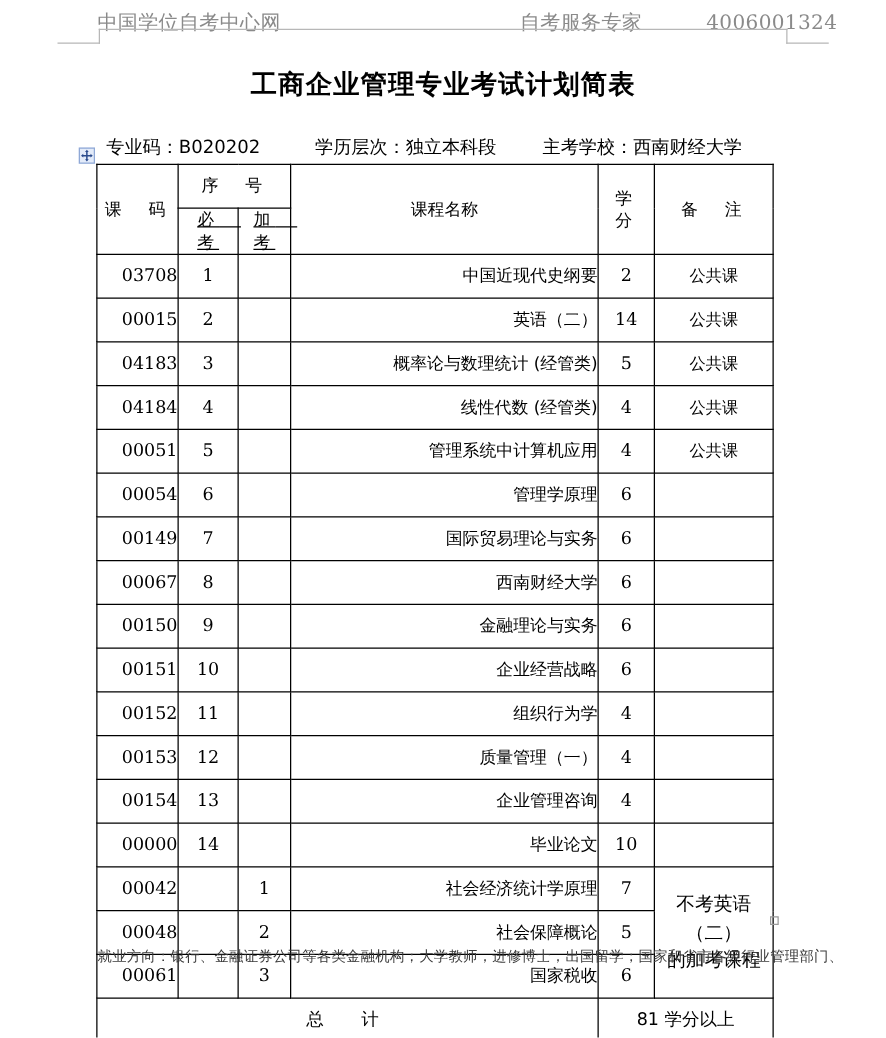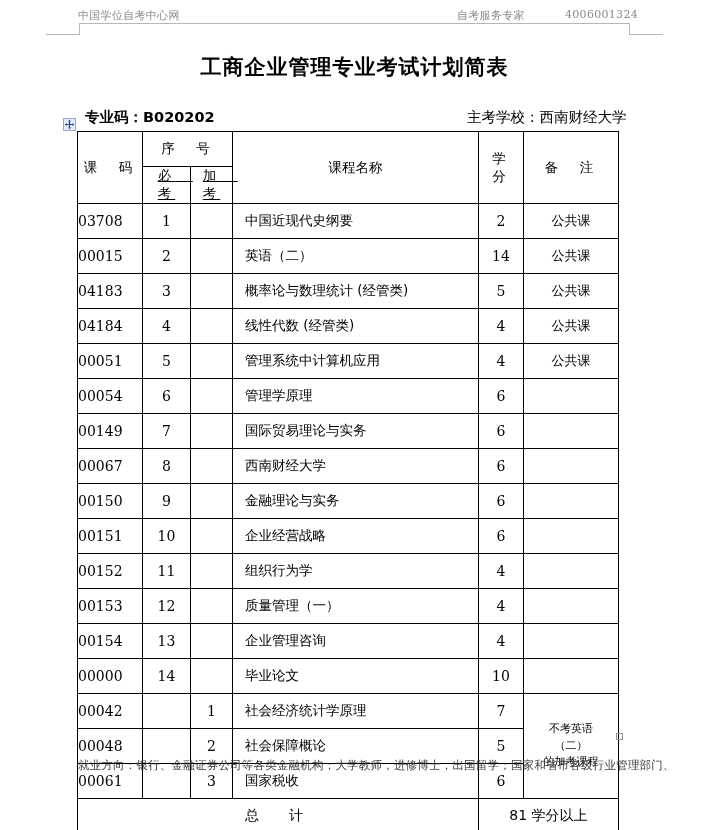--- a/index.html
+++ b/index.html
@@ -19,27 +19,27 @@
 
   
   #page-header {
     position: absolute;
     left: 0; top: 0;
     width: 709px;
     height: 42px;
   }
   .hdr-text {
     position: absolute;
-    font-size: 11px;
+    font-size: 16px;
     color: #8a8a8a;
     white-space: nowrap;
     letter-spacing: 0.3px;
   }
   #hdr-site   { left: 78px;  top: 8px; }
-  #hdr-slogan { left: 457px; top: 8px; }
+  #hdr-slogan { left: 416px; top: 8px; }
   #hdr-phone  { left: 565px; top: 8px; font-family: "DejaVu Serif","Liberation Serif",serif; }
 
   
   .rule {
     position: absolute;
     background: #b7b7b7;
   }
   #rule-left-low   { left: 46px;  top: 34px; width: 34px;  height: 1px; }
   #rule-left-riser { left: 79px;  top: 23px; width: 1px;   height: 12px; }
   #rule-mid        { left: 79px;  top: 23px; width: 551px; height: 1px; }
@@ -61,23 +61,23 @@
   
   #meta-line {
     position: absolute;
     left: 77px; top: 108px;
     width: 545px;
     height: 22px;
     font-size: 14.5px;
     white-space: nowrap;
   }
   #meta-line .meta-item { position: absolute; top: 0; }
-  #meta-major  { left: 8px; font-weight: bold; }
+  #meta-major  { left: 8px; }
   #meta-level  { left: 175px; }
-  #meta-school { left: 357px; margin-left: 33px; }
+  #meta-school { left: 357px; }
 
   
   #table-move-handle {
     position: absolute;
     left: 63px; top: 118px;
     width: 13px; height: 13px;
     border: 1px solid #8fa8d6;
     background: #e3ebf9;
     box-sizing: border-box;
   }
@@ -92,44 +92,44 @@
     table-layout: fixed;
     font-size: 13px;
   }
   #plan-table td, #plan-table th {
     border: 1px solid #000000;
     padding: 0;
     height: 34px;
     font-weight: normal;
     vertical-align: middle;
   }
-  .c-code    { width: 65px; text-align: left; }
+  .c-code    { width: 65px; text-align: right; }
   .c-req     { width: 48px; text-align: center; }
   .c-add     { width: 42px; text-align: center; }
   .c-name    { width: 246px; text-align: left; padding-left: 12px !important; }
   .c-credit  { width: 45px;  text-align: center; }
   .c-remark  { width: 95px;  text-align: center; }
 
   
   .hcell {
     text-align: center;
     font-family: "DejaVu Sans", "Liberation Sans", sans-serif;
     font-weight: bold;
     font-size: 13.5px;
   }
   .sp { letter-spacing: 4px; padding-left: 4px; }
   #th-seq { height: 20px; margin-left: 36px; }
   #th-req, #th-add { height: 26px; text-decoration: underline; }
 
   .num { font-family: "DejaVu Serif", "Liberation Serif", serif; font-size: 14px; }
   .code { font-family: "DejaVu Serif", "Liberation Serif", serif; font-size: 14px; }
-  .cname { font-size: 13.5px; }
+  .cname { font-size: 13.5px; text-align: right; }
 
   .remark-merge {
-    font-size: 11px;
+    font-size: 15px;
     line-height: 1.5;
   }
   #total-label {
     text-align: center;
     font-weight: normal;
     font-size: 14px;
     letter-spacing: 8px;
     padding-left: 8px;
   }
   #total-value {
@@ -169,20 +169,21 @@
   <div class="rule" id="rule-left-riser"></div>
   <div class="rule" id="rule-mid"></div>
   <div class="rule" id="rule-right-riser"></div>
   <div class="rule" id="rule-right-low"></div>
 </div>
 
 <div id="doc-title">工商企业管理专业考试计划简表</div>
 
 <div id="meta-line">
   <span class="meta-item" id="meta-major">专业码：B020202</span>
+  <span class="meta-item" id="meta-level">学历层次：独立本科段</span>
   <span class="meta-item" id="meta-school">主考学校：西南财经大学</span>
 </div>
 
 <div id="table-move-handle">
   <svg width="11" height="11" viewBox="0 0 11 11">
     <path d="M5.5 0.8 L7 2.6 H6.1 V4.9 H8.4 V4 L10.2 5.5 L8.4 7 V6.1 H6.1 V8.4 H7 L5.5 10.2 L4 8.4 H4.9 V6.1 H2.6 V7 L0.8 5.5 L2.6 4 V4.9 H4.9 V2.6 H4 Z" fill="#2a4a8c"></path>
   </svg>
 </div>
 
 <table id="plan-table">

